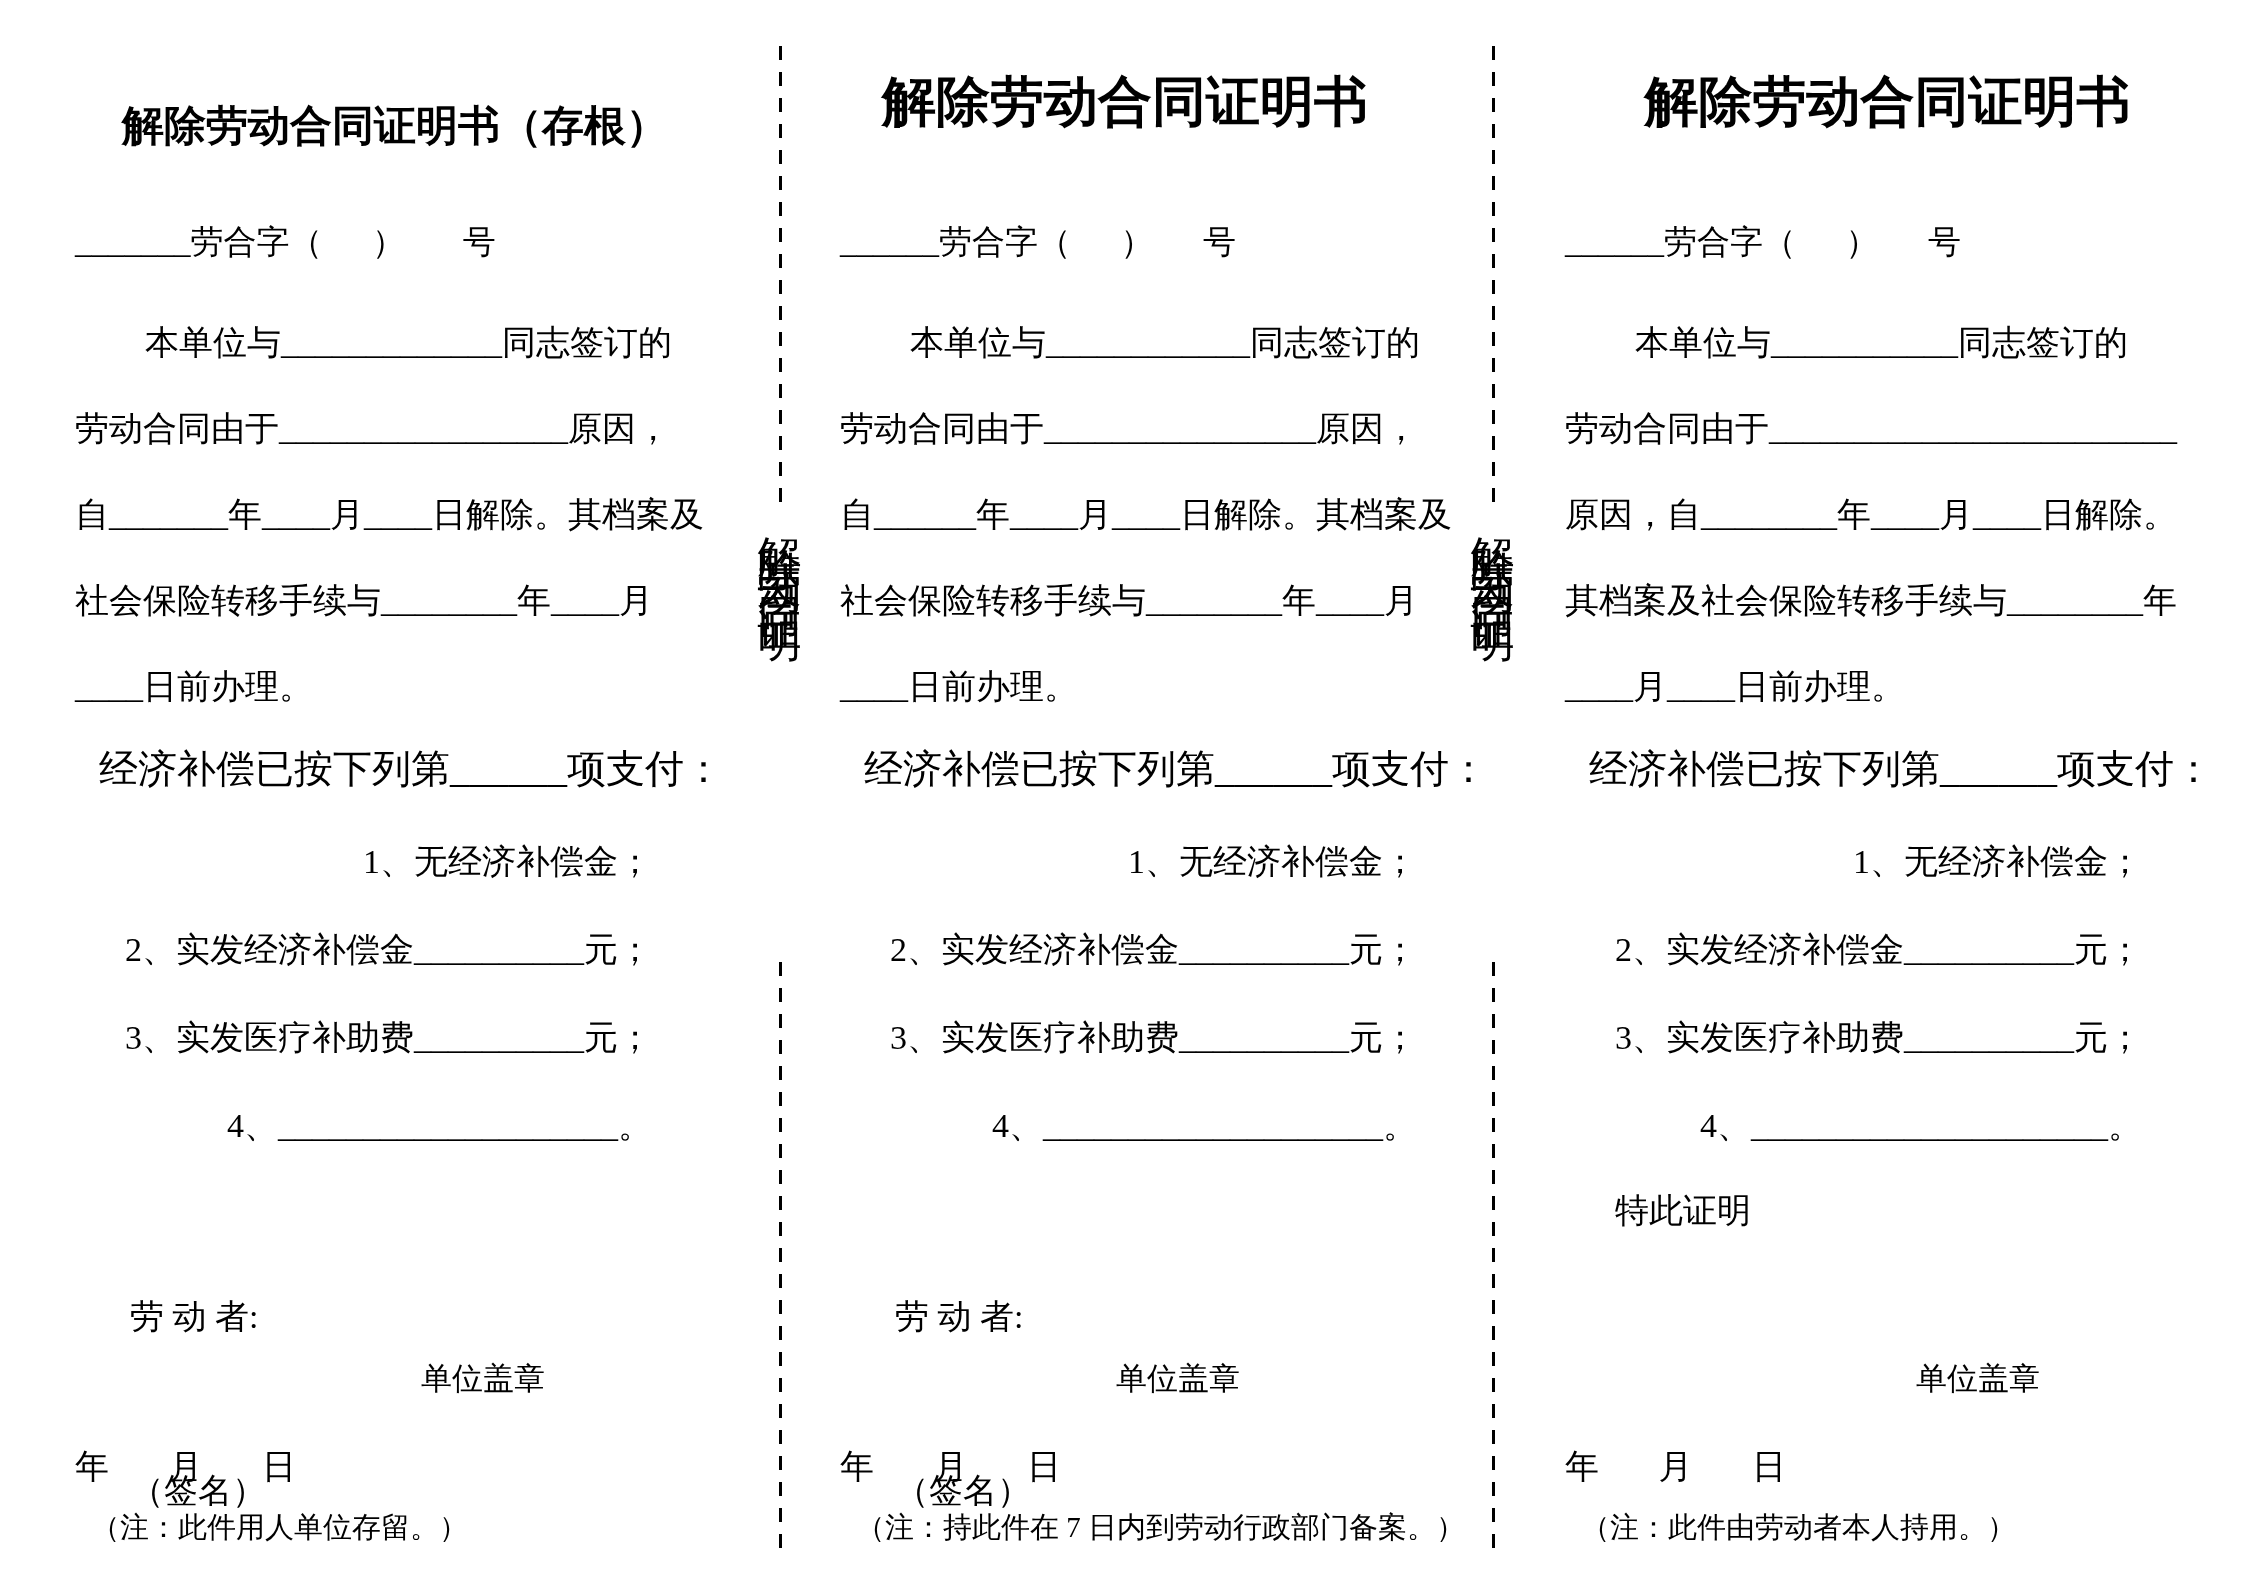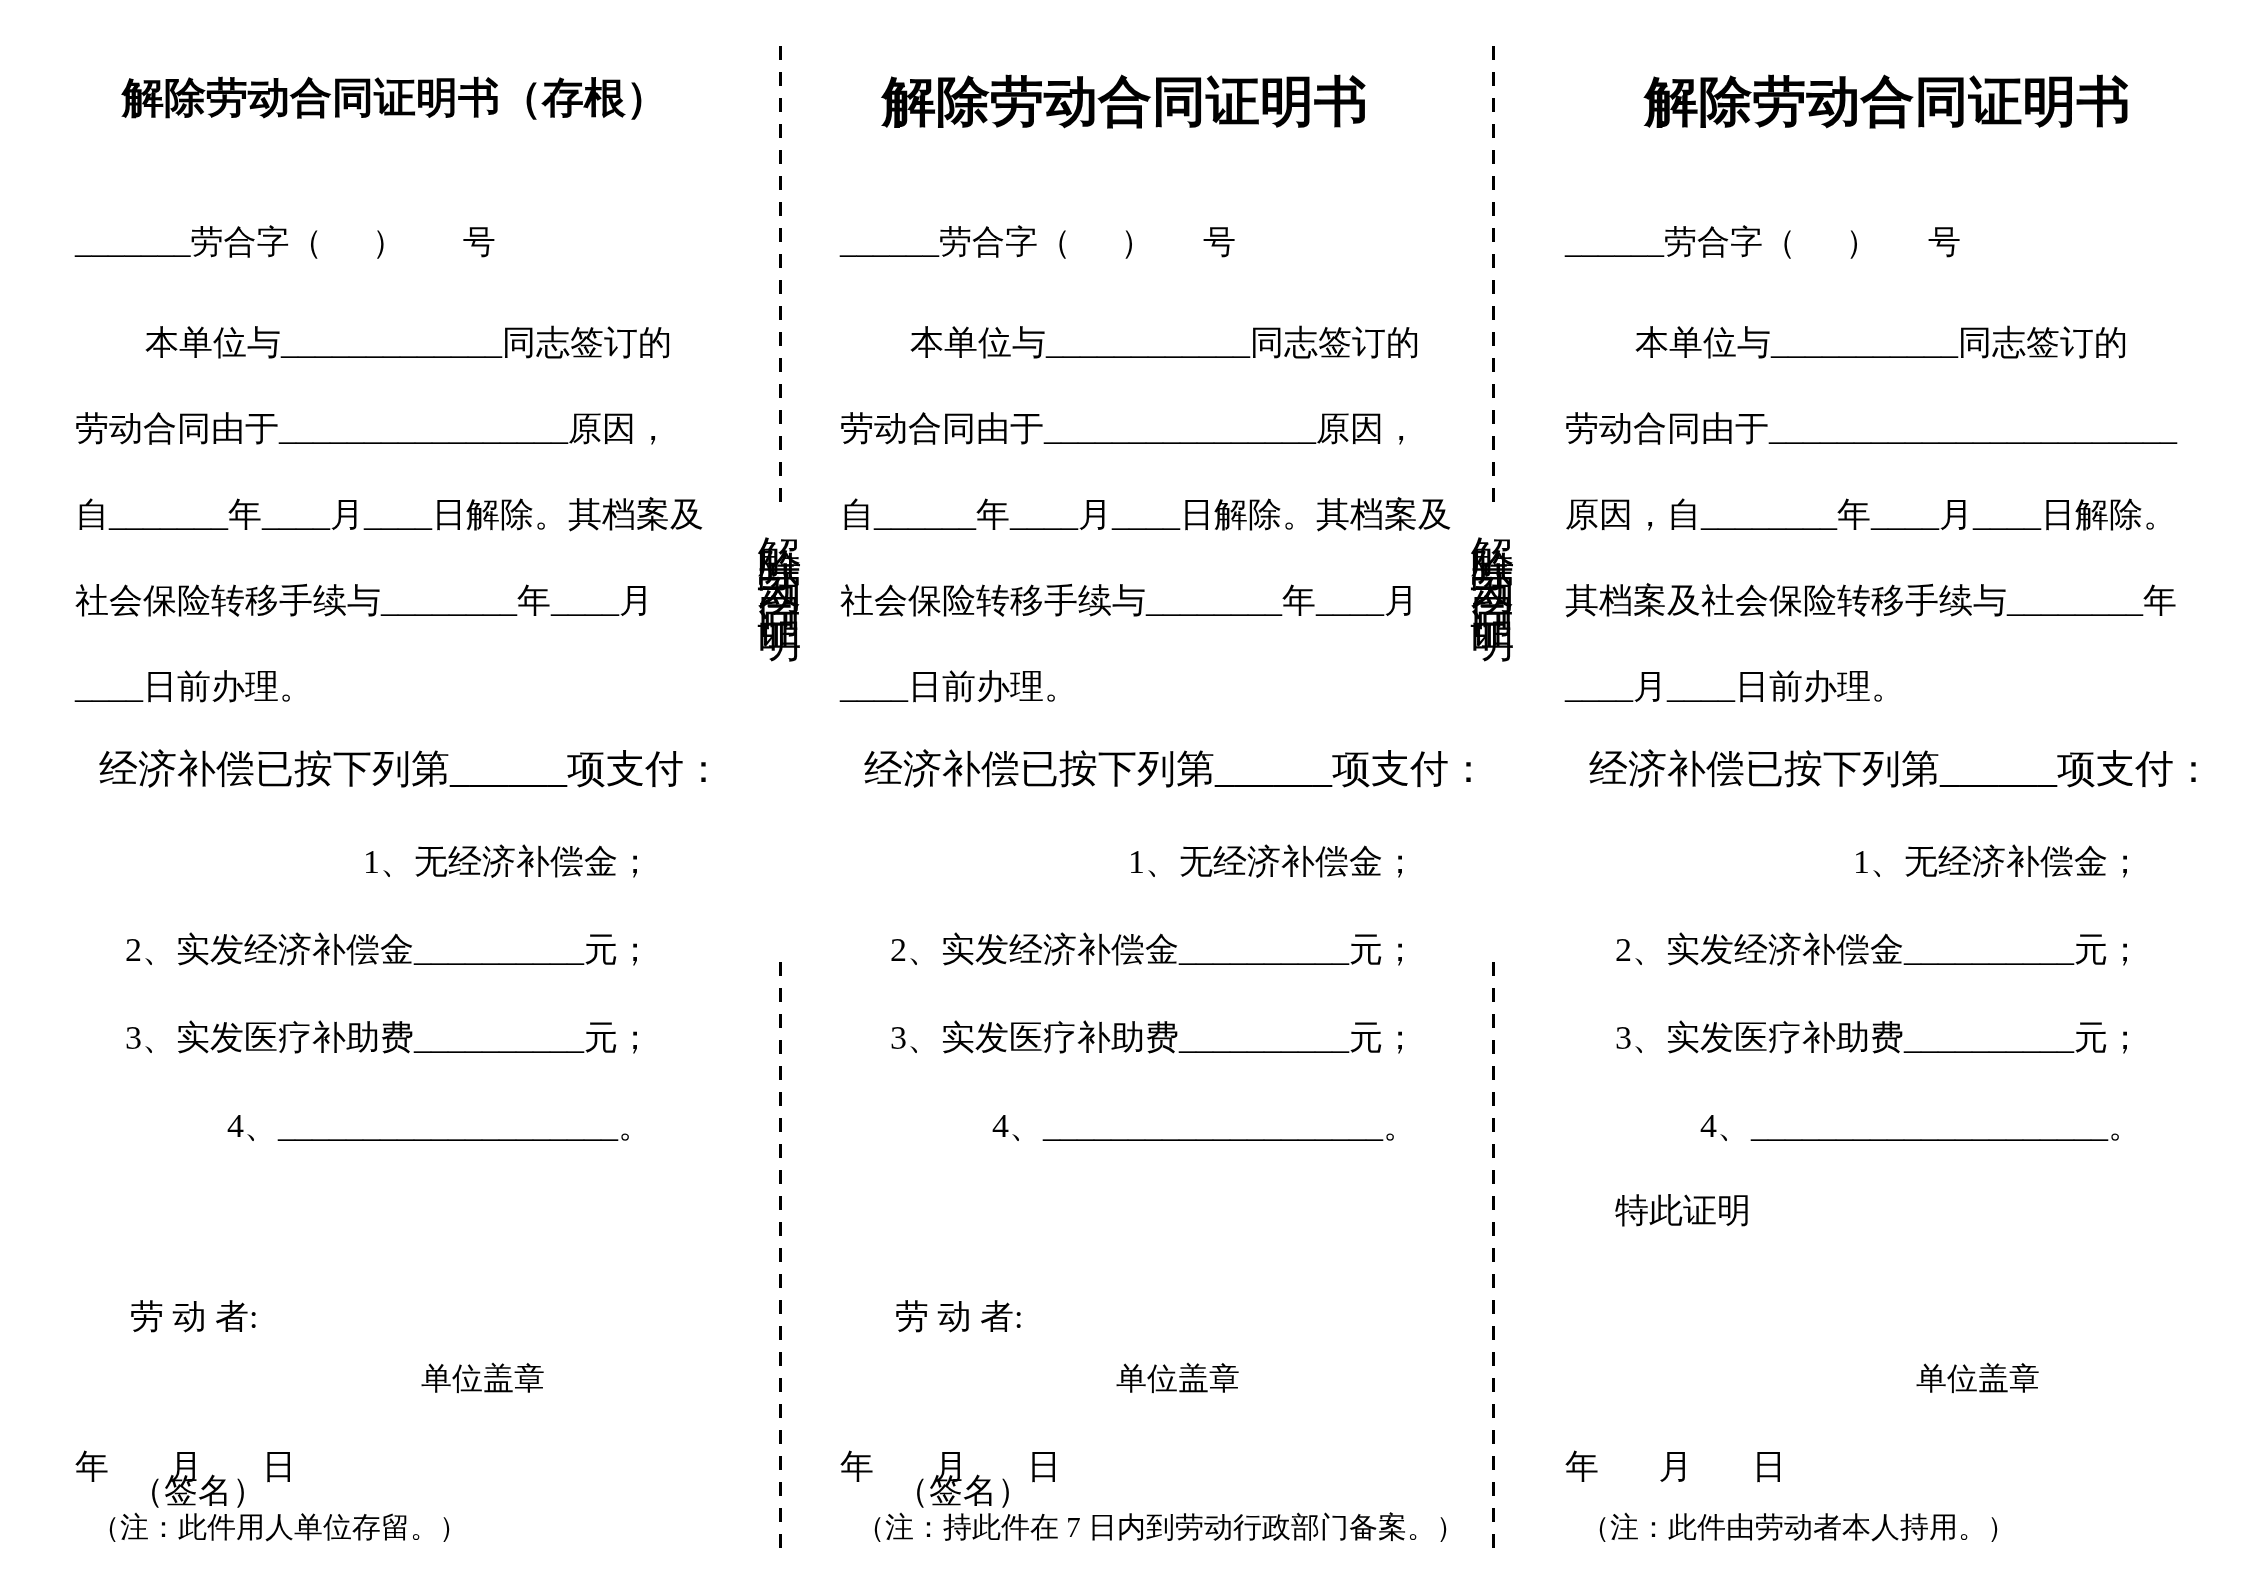--- a/index.html
+++ b/index.html
@@ -9,21 +9,21 @@
     background:#ffffff;color:#000;
     font-family:"Liberation Serif","DejaVu Serif",serif;
     overflow:hidden;
   }
   .col{position:absolute;top:0;height:100%;}
   #col1{left:75px;width:640px;}
   #col2{left:840px;width:570px;}
   #col3{left:1565px;width:645px;}
 
   .title{position:absolute;left:0;width:100%;text-align:center;font-weight:700;white-space:pre;}
-  .title-small{top:70px;font-size:42px;font-family:Liberation Mono, monospace;}
+  .title-small{top:98px;font-size:42px;font-family:Liberation Mono, monospace;}
   .title-big{top:66px;font-size:54px;}
 
   .ref{position:absolute;top:220px;left:0;width:100%;text-align:left;font-size:33px;white-space:pre;}
 
   .body{position:absolute;top:300px;left:0;width:100%;font-size:34px;line-height:86px;}
   .body .line{white-space:pre;}
   .body .line.indent{text-indent:70px;}
 
   .comp-head{position:absolute;top:742px;left:24px;font-size:39px;white-space:pre;}
   .comp-items{position:absolute;top:818px;left:50px;font-size:34px;line-height:88px;text-align:right;}

